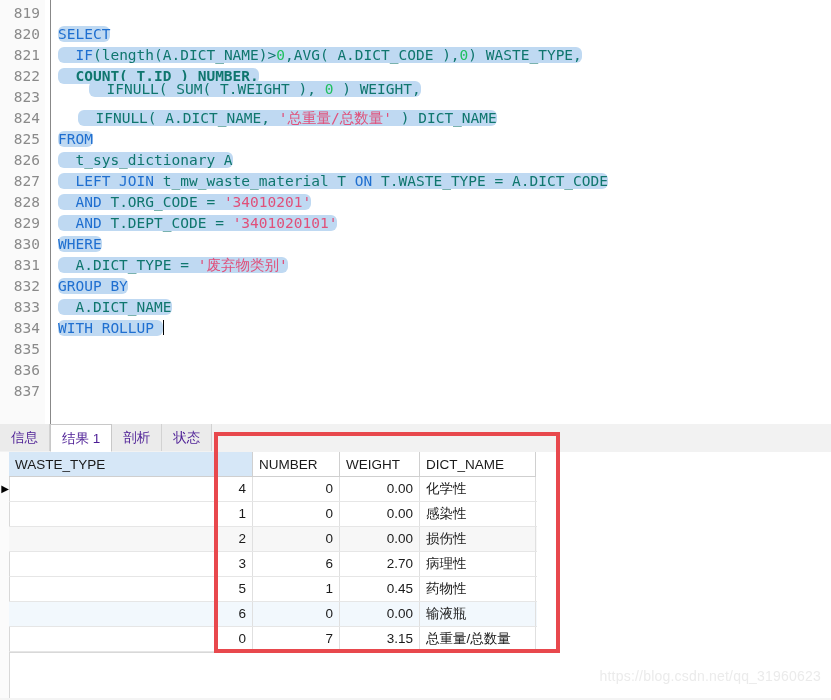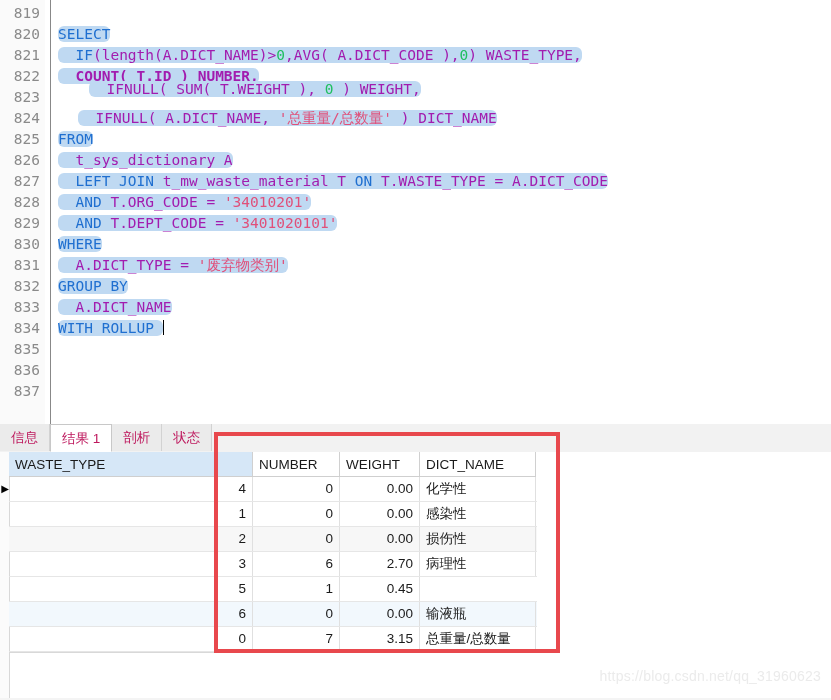--- a/index.html
+++ b/index.html
@@ -62,21 +62,21 @@
     left: 0;
     height: 21px;
     line-height: 21px;
     white-space: pre;
   }
   .cline .sel {
     background: #bfd9f2;
     border-radius: 6px;
   }
   .kw   { color: #1f6fd0; }
-  .plain{ color: #a21caf; }
+  .plain{ color: #0f766e; }
   .num  { color: #1fbf5f; }
   .str  { color: #e0507a; }
   .caret {
     display: inline-block;
     width: 1px;
     height: 15px;
     background: #000000;
     vertical-align: -2px;
   }
 
@@ -96,21 +96,21 @@
     background: #f2f2f2;
     border-bottom: 1px solid #c8c8c8;
   }
   .tab {
     position: absolute;
     top: 0;
     height: 27px;
     line-height: 27px;
     padding: 0 11px;
     font-size: 13.5px;
-    color: #be185d;
+    color: #4c1d95;
     box-sizing: border-box;
     background: #ebebeb;
     border-right: 1px solid #d2d2d2;
     cursor: default;
     white-space: nowrap;
   }
   .tab.active {
     background: #ffffff;
     border-top: 1px solid #c8c8c8;
     border-left: 1px solid #c8c8c8;
@@ -319,20 +319,21 @@
         <div class="grow" style="top: 100px;">
           <div class="gcell right" style="left: 0px; width: 244px;">3</div>
           <div class="gcell right" style="left: 244px; width: 87px;">6</div>
           <div class="gcell right" style="left: 331px; width: 80px;">2.70</div>
           <div class="gcell left" style="left: 411px; width: 116px;">病理性</div>
         </div>
         <div class="grow" style="top: 125px;">
           <div class="gcell right" style="left: 0px; width: 244px;">5</div>
           <div class="gcell right" style="left: 244px; width: 87px;">1</div>
           <div class="gcell right" style="left: 331px; width: 80px;">0.45</div>
+          <div class="gcell left" style="left: 411px; width: 116px;">药物性</div>
         </div>
         <div class="grow alt-blue" style="top: 150px;">
           <div class="gcell right" style="left: 0px; width: 244px;">6</div>
           <div class="gcell right" style="left: 244px; width: 87px;">0</div>
           <div class="gcell right" style="left: 331px; width: 80px;">0.00</div>
           <div class="gcell left" style="left: 411px; width: 116px;">输液瓶</div>
         </div>
         <div class="grow" style="top: 175px;">
           <div class="gcell right" style="left: 0px; width: 244px;">0</div>
           <div class="gcell right" style="left: 244px; width: 87px;">7</div>

